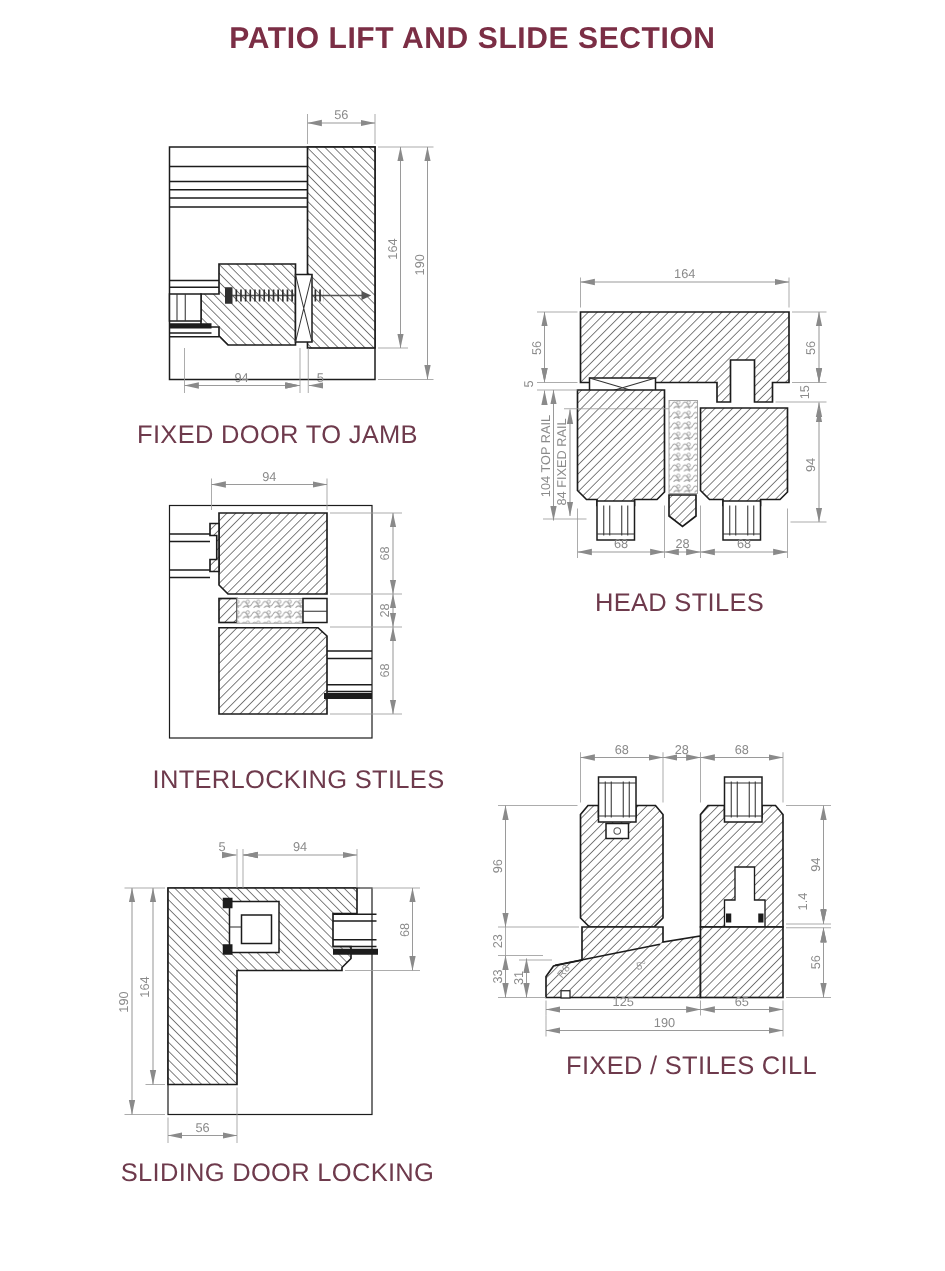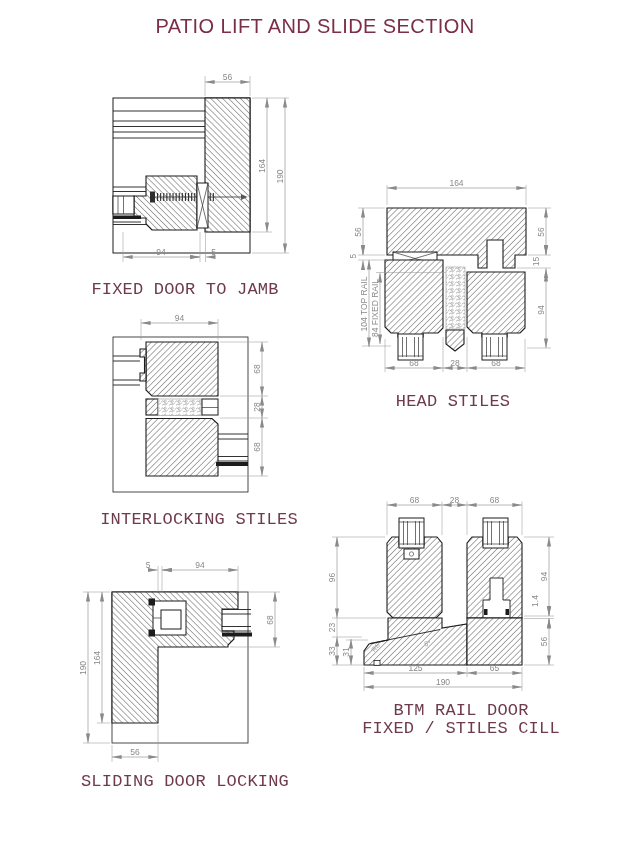--- a/index.html
+++ b/index.html
@@ -1,21 +1,21 @@
 <!DOCTYPE html>
 <html><head>
 <meta charset="utf-8">
 <style>
   html,body{margin:0;padding:0;background:#ffffff;}
   .page{position:relative;width:630px;height:847px;background:#ffffff;overflow:hidden;
         font-family:"Liberation Sans",sans-serif;}
   .title{position:absolute;top:15px;left:0;width:630px;text-align:center;
-         font-family:"Liberation Sans",sans-serif;font-weight:normal;font-size:20px;
+         font-family:"Liberation Sans",sans-serif;font-weight:bold;font-size:20px;
          color:#7b2e45;letter-spacing:0.4px;}
-  .cap{position:absolute;text-align:center;font-family:Liberation Mono, monospace;
+  .cap{position:absolute;text-align:center;font-family:Liberation Sans, sans-serif;
        font-size:17px;color:#6e3a4c;letter-spacing:0.2px;line-height:18px;white-space:nowrap;}
   svg.dwg{position:absolute;overflow:visible;}
   .o{fill:#ffffff;stroke:#1c1c1c;stroke-width:1;}
   .hA{fill:url(#hA);stroke:#1c1c1c;stroke-width:1.1;}
   .hB{fill:url(#hB);stroke:#1c1c1c;stroke-width:1.1;}
   .sl{fill:url(#seal);stroke:#9a9a9a;stroke-width:0.6;}
   .tl{stroke:#1c1c1c;stroke-width:0.9;fill:none;}
   .tn{stroke:#333333;stroke-width:0.7;fill:none;}
   .e{stroke:#9a9a9a;stroke-width:0.55;fill:none;}
   .d{stroke:#9a9a9a;stroke-width:0.7;fill:none;}
@@ -260,17 +260,16 @@
       <text class="dt" x="546.5" y="641.5" transform="rotate(-90 546.5 641.5)">56</text>
       <line class="d" x1="364" y1="673" x2="467" y2="673" marker-start="url(#ar)" marker-end="url(#ar)"></line>
       <text class="dt" x="415.5" y="670.5">125</text>
       <line class="d" x1="467" y1="673" x2="522" y2="673" marker-start="url(#ar)" marker-end="url(#ar)"></line>
       <text class="dt" x="494.5" y="670.5">65</text>
       <line class="d" x1="364" y1="687" x2="522" y2="687" marker-start="url(#ar)" marker-end="url(#ar)"></line>
       <text class="dt" x="443" y="684.5">190</text>
     </g>
   </svg>
   <div class="cap" style="left:351px;top:702px;width:220px">
-    <div>BTM RAIL DOOR</div>
     <div>FIXED / STILES CILL</div>
   </div>
 
 </div>
 
 </body></html>

